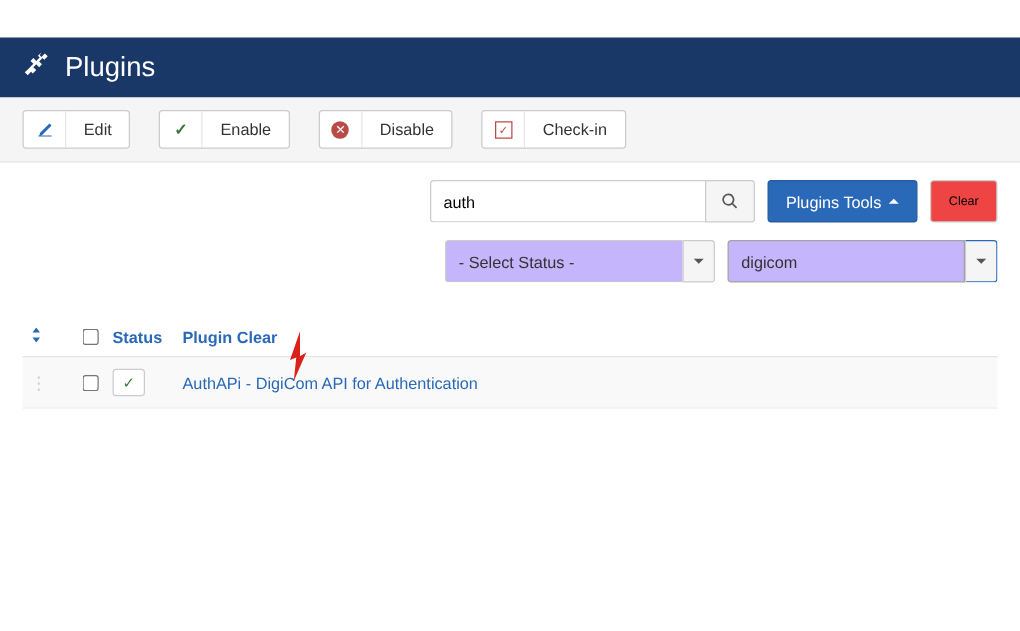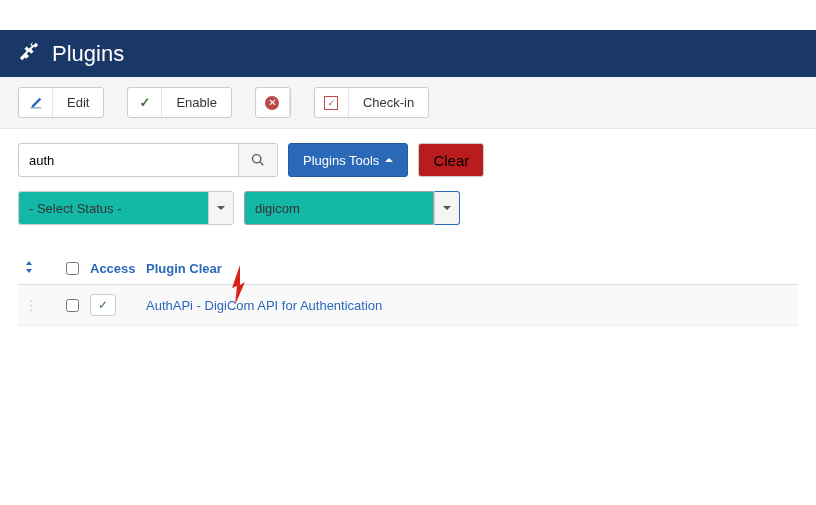--- a/index.html
+++ b/index.html
@@ -8,31 +8,31 @@
   .header .icon { font-size: 20px; }
   .header h1 { font-size: 22px; font-weight: 400; }
   .toolbar { background: #f5f5f5; border-bottom: 1px solid #e5e5e5; padding: 10px 18px; display: flex; gap: 23px; }
   .btn-group { display: inline-flex; border: 1px solid #ccc; border-radius: 3px; overflow: hidden; background: #fff; }
   .btn-group .icon-box { width: 34px; display: flex; align-items: center; justify-content: center; border-right: 1px solid #e5e5e5; }
   .btn-group .lbl { padding: 7px 14px; font-size: 13px; color: #333; cursor: pointer; }
   .icon-check { color: #3c763d; font-weight: bold; }
   .icon-x { width: 14px; height: 14px; border-radius: 50%; background: #b94a48; color: #fff; display: flex; align-items: center; justify-content: center; font-size: 10px; }
   .icon-checkin { width: 14px; height: 14px; border: 1px solid #b94a48; display: flex; align-items: center; justify-content: center; color: #b94a48; font-size: 9px; }
   .filters { padding: 14px 18px; }
-  .filter-row { display: flex; gap: 10px; margin-bottom: 14px; }
+  .filter-row { display: flex; gap: 10px; margin-bottom: 14px; justify-content: flex-end; }
   .search-wrap { display: flex; }
   .search-input { width: 220px; height: 34px; border: 1px solid #ccc; border-right: none; border-radius: 3px 0 0 3px; padding: 0 10px; font-size: 13px; }
   .search-btn { width: 40px; height: 34px; border: 1px solid #ccc; border-radius: 0 3px 3px 0; background: #f5f5f5; display: flex; align-items: center; justify-content: center; cursor: pointer; }
   .btn-blue { height: 34px; padding: 0 14px; background: #2a69b8; color: #fff; border: 1px solid #265a9e; border-radius: 3px; font-size: 13px; cursor: pointer; display: inline-flex; align-items: center; gap: 6px; }
   .btn-blue .caret-up { width: 0; height: 0; border-left: 4px solid transparent; border-right: 4px solid transparent; border-bottom: 4px solid #fff; }
-  .btn-clear { height: 34px; padding: 0 14px; background: #b91c1c; border: 1px solid #ccc; border-radius: 3px; font-size: 15px; cursor: pointer; }
+  .btn-clear { height: 34px; padding: 0 14px; background: #ef4444; border: 1px solid #ccc; border-radius: 3px; font-size: 10px; cursor: pointer; }
   .select-wrap { display: flex; height: 34px; }
   .select-wrap.active .select-main { border: 1px solid #a3a3a3; }
   .select-wrap.active .select-caret { border: 1px solid #2a69b8; border-left: 1px solid #ccc; }
-  .select-main { width: 190px; border: 1px solid #ccc; border-right: none; border-radius: 3px 0 0 3px; padding: 0 10px; display: flex; align-items: center; background: #14b8a6; font-size: 13px; }
+  .select-main { width: 190px; border: 1px solid #ccc; border-right: none; border-radius: 3px 0 0 3px; padding: 0 10px; display: flex; align-items: center; background: #c4b5fd; font-size: 13px; }
   .select-caret { width: 26px; border: 1px solid #ccc; border-radius: 0 3px 3px 0; background: #f5f5f5; display: flex; align-items: center; justify-content: center; cursor: pointer; }
   .caret-down { width: 0; height: 0; border-left: 4px solid transparent; border-right: 4px solid transparent; border-top: 4px solid #555; }
   .table-area { padding: 0 18px; }
   .table-header { display: flex; align-items: center; padding: 8px 6px; border-bottom: 1px solid #ddd; font-weight: bold; color: #2a69b8; font-size: 13px; }
   .col-sort { width: 30px; color: #2a69b8; font-size: 12px; }
   .col-check { width: 36px; display: flex; justify-content: center; }
   .col-status { width: 56px; }
   .col-name { flex: 1; }
   .table-row { display: flex; align-items: center; padding: 9px 6px; border-bottom: 1px solid #eee; background: #f9f9f9; }
   .col-handle { width: 30px; color: #ccc; font-size: 14px; cursor: move; }
@@ -63,20 +63,21 @@
     <span class="lbl">Edit</span>
   </div>
   <div class="btn-group">
     <span class="icon-box icon-check">✓</span>
     <span class="lbl">Enable</span>
   </div>
   <div class="btn-group">
     <span class="icon-box">
         <span class="icon-x">✕</span>
       </span>
+    <span class="lbl">Disable</span>
   </div>
   <div class="btn-group">
     <span class="icon-box">
         <span class="icon-checkin">✓</span>
       </span>
     <span class="lbl">Check-in</span>
   </div>
 </div>
 
 <div class="filters">
@@ -114,21 +115,21 @@
 <div class="table-area">
   <div class="table-header">
     <div class="col-sort">
       <svg width="10" height="12" viewBox="0 0 10 12">
           <path fill="#2a69b8" d="M5 0l3 4H2l3-4zM5 12l-3-4h6l-3 4z"></path>
         </svg>
     </div>
     <div class="col-check">
       <input type="checkbox" style="">
     </div>
-    <div class="col-status">Access</div>
+    <div class="col-status">Status</div>
     <div class="col-name">Plugin Clear</div>
   </div>
   <div class="table-row">
     <div class="col-handle">⋮</div>
     <div class="col-check">
       <input type="checkbox" style="">
     </div>
     <div class="col-status">
       <div class="status-badge">✓</div>
     </div>

